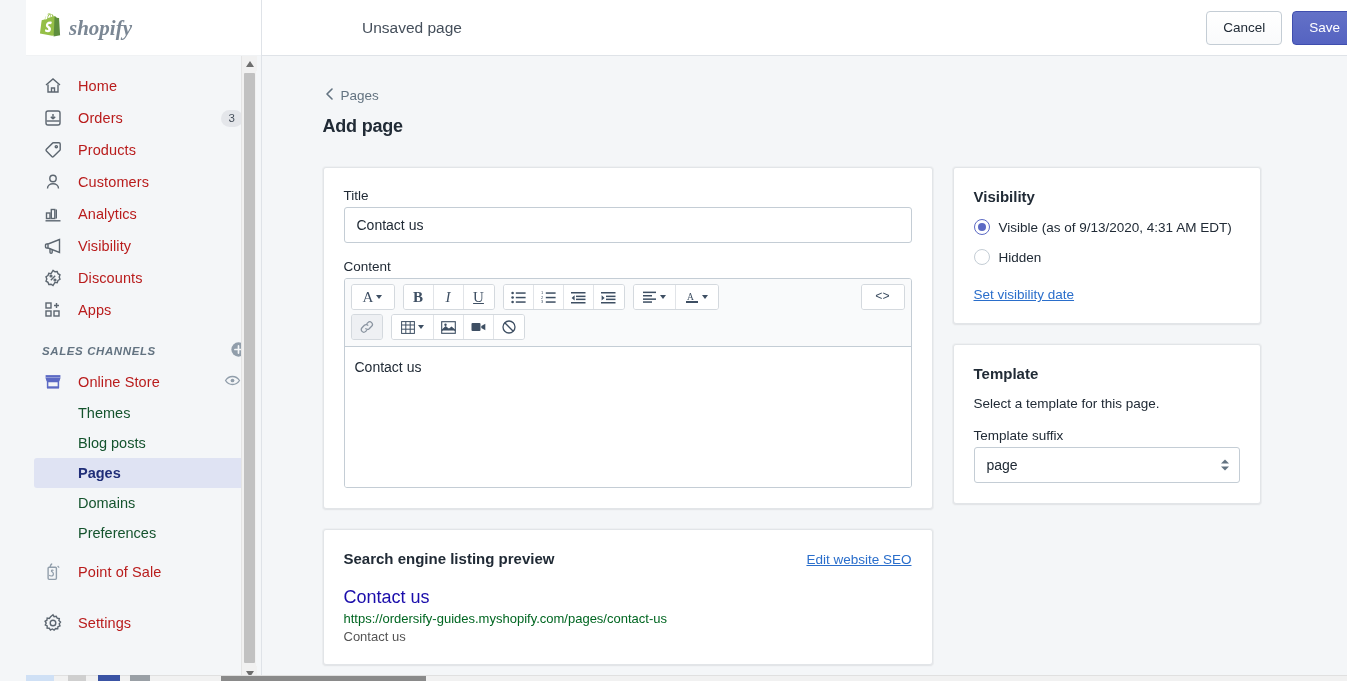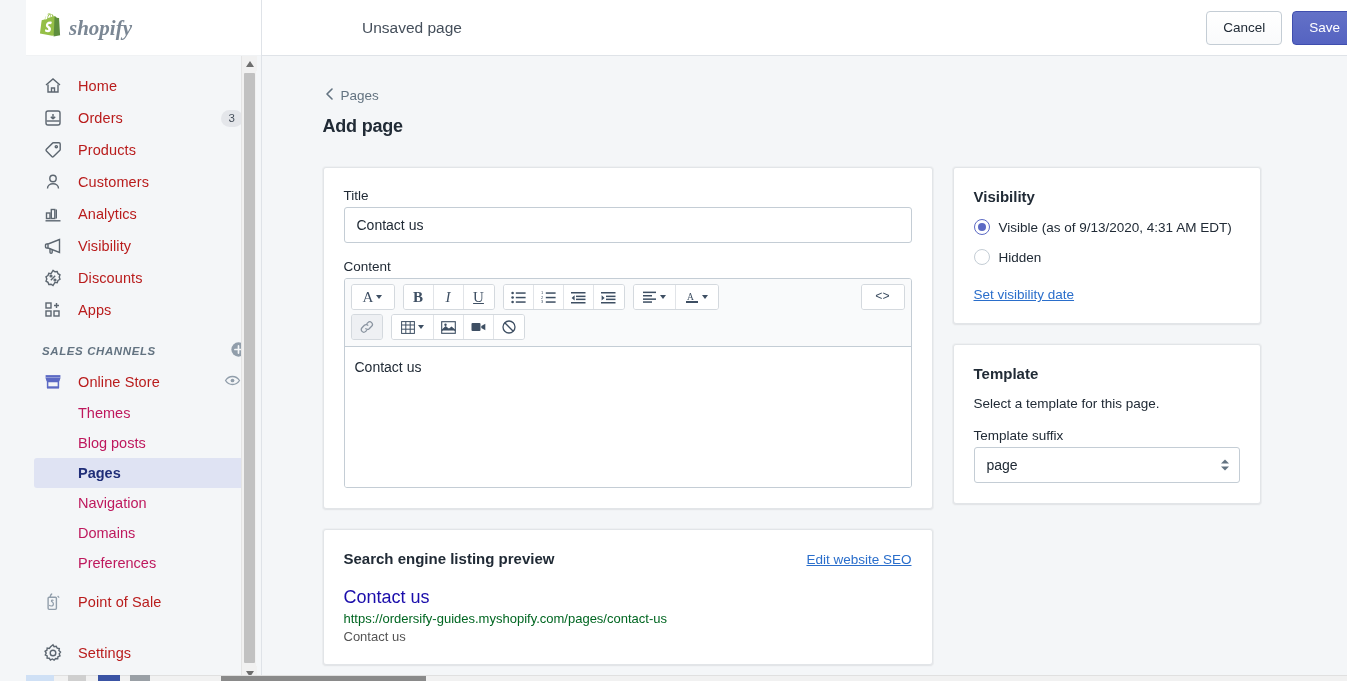--- a/index.html
+++ b/index.html
@@ -49,21 +49,21 @@
     display: flex; align-items: center; justify-content: space-between;
     padding: 0 14px 0 16px; height: 30px; margin-top: 10px; font-style: italic;
   }
   .section-hdr .t {
     font-size: 11.5px; font-weight: bold; color: #637381;
     letter-spacing: .6px;
   }
   .sub-item {
     display: flex; align-items: center; height: 30px;
     margin: 0 8px; padding-left: 44px; border-radius: 3px;
-    font-size: 14.5px; color: #be185d; cursor: pointer;
+    font-size: 14.5px; color: #14532d; cursor: pointer;
   }
   .sub-item.active { background: #dfe3f3; color: #202e78; font-weight: bold; }
 
   
   .sb-scroll {
     position: absolute; top: 56px; right: 5px; width: 15px; height: 625px;
     background: #f1f1f1; border-left: 1px solid #e4e4e4;
   }
   .sb-arrow { width: 15px; height: 15px; display:flex; align-items:center; justify-content:center; background:#f1f1f1;}
   .sb-arrow.top { position:absolute; top:0; left:0; }
@@ -322,23 +322,20 @@
       </div>
 
       <div class="sub-item">
         <span>Themes</span>
       </div>
       <div class="sub-item">
         <span>Blog posts</span>
       </div>
       <div class="sub-item active">
         <span>Pages</span>
-      </div>
-      <div class="sub-item">
-        <span>Navigation</span>
       </div>
       <div class="sub-item">
         <span>Domains</span>
       </div>
       <div class="sub-item">
         <span>Preferences</span>
       </div>
 
       <div class="nav-gap"></div>
 

